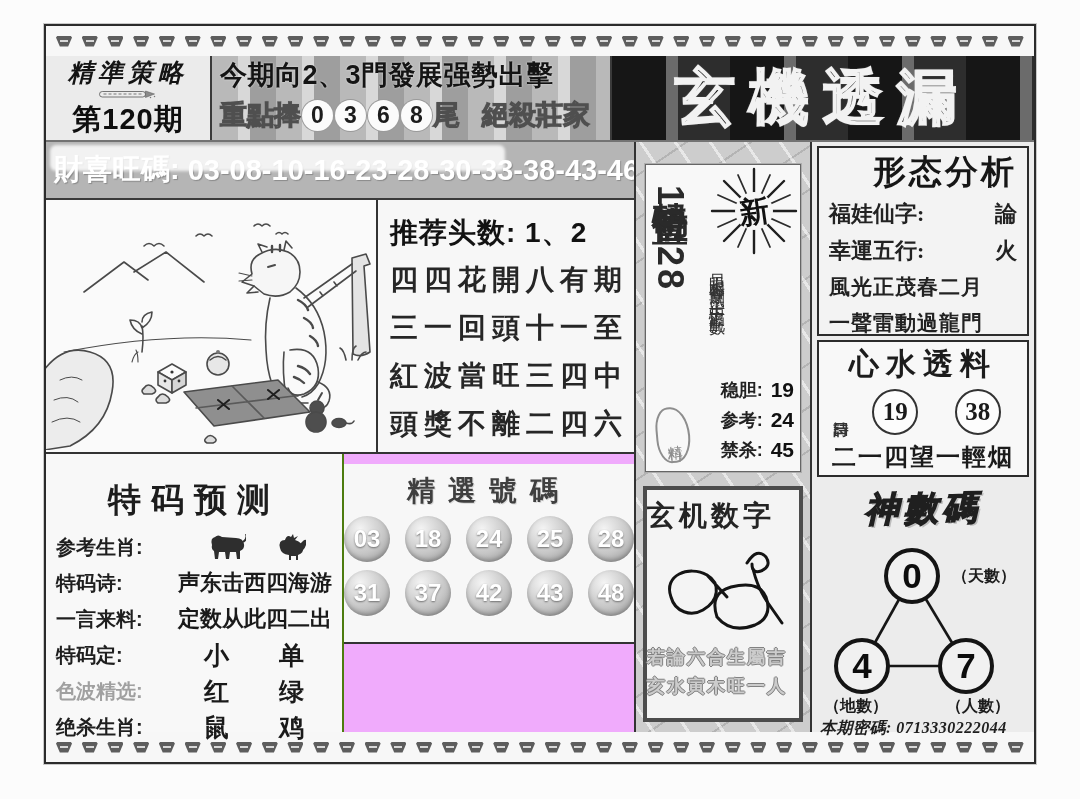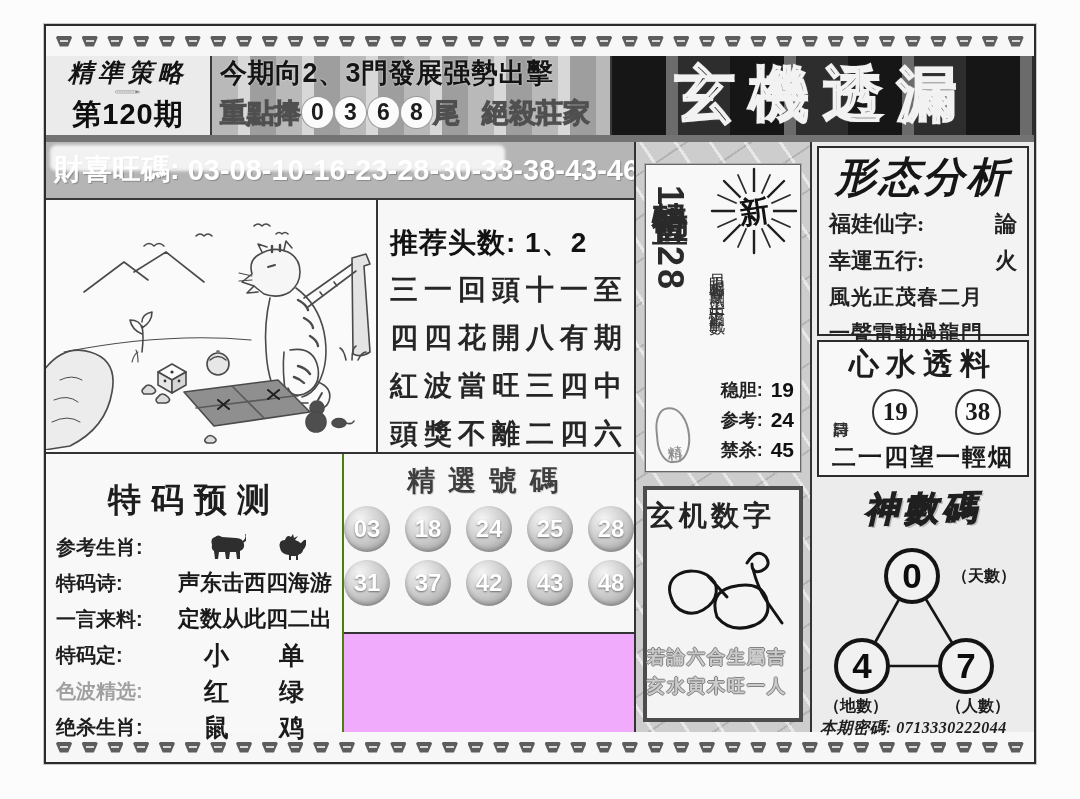--- a/index.html
+++ b/index.html
@@ -10,21 +10,21 @@
            border:2px solid #2b2b2b; background:#ededed; box-shadow:0 0 0 1px #c9c9c9; }
 
   
   .ingot-row { height:30px; display:flex; justify-content:space-between; align-items:center;
                padding:0 10px; background:#f7f7f7; }
   .ingot { width:16px; height:11px; background:#5d5d5d; position:relative; flex:0 0 auto;
            clip-path: polygon(0% 18%, 10% 0%, 90% 0%, 100% 18%, 76% 100%, 24% 100%); }
   .ingot::after { content:''; position:absolute; left:25%; right:25%; top:42%; height:2px; background:#d8d8d8; }
 
   
-  .header { height:86px; display:flex; border-bottom:7px solid #737373; }
+  .header { height:86px; display:flex; border-bottom:2px solid #737373; }
   .brand-box { width:166px; border-right:2px solid #3a3a3a; background:#ebebeb;
                display:flex; flex-direction:column; align-items:center; justify-content:center; }
   .brand-title { font-size:25px; font-weight:900; font-style:italic; letter-spacing:5px; color:#141414; }
   .brand-capsule { margin:1px 0; }
   .brand-issue { font-size:29px; font-weight:900; color:#0e0e0e; letter-spacing:1px; }
 
   .slogan-box { width:400px; border-right:2px solid #3a3a3a; padding:6px 8px 12px;
     background:repeating-linear-gradient(90deg,#b9b9b9 0 26px,#d8d8d8 26px 38px,#9e9e9e 38px 64px);
     display:flex; flex-direction:column; justify-content:center; }
   .slogan1 { font-size:27px; font-weight:900; color:#141414; letter-spacing:0.5px; white-space:nowrap;
@@ -54,36 +54,36 @@
   
   .lucky-band { position:relative; height:58px; background:#b5b5b5; border-bottom:2px solid #3a3a3a;
                 display:flex; align-items:center; padding:0 8px; overflow:hidden; }
   .lucky-text { font-size:29px; font-weight:900; color:#ffffff; letter-spacing:0px; white-space:nowrap;
                 text-shadow:1px 1px 1px #8a8a8a; }
   .lucky-band .washout { position:absolute; left:4px; top:3px; width:455px; height:26px;
                 background:rgba(255,255,255,.82); border-radius:6px; filter:blur(1.5px); }
 
   .row1 { height:254px; display:flex; border-bottom:2px solid #333; }
   .tiger-box { width:332px; border-right:2px solid #333; background:#fafafa; }
-  .recommend-box { flex:1; background:#f7f7f7; padding:24px 12px 6px; }
+  .recommend-box { flex:1; background:#f7f7f7; padding:14px 12px 6px; }
   .rec-head { font-size:28px; font-weight:900; color:#121212; letter-spacing:1px; margin-bottom:4px; white-space:nowrap; }
   .rec-line { font-family:"Liberation Serif","DejaVu Serif",serif; font-size:28px; font-weight:700;
               color:#262626; line-height:48px; text-align:justify; text-align-last:justify; }
 
   .row2 { height:278px; display:flex; }
   .predict-box { width:298px; border-right:2px solid #4d7c0f; background:#f8f8f8; padding:20px 10px 0; }
   .predict-title { text-align:center; font-size:33px; font-weight:900; letter-spacing:10px; color:#1d1d1d; padding:4px 0 6px; }
   .p-row { display:flex; align-items:center; height:36px; }
   .p-label { font-size:20px; font-weight:800; color:#1f1f1f; width:122px; white-space:nowrap; }
   .p-label.light { color:#a0a0a0; }
   .p-value { font-size:22px; font-weight:900; color:#1a1a1a; white-space:pre; }
   .p-value.big { font-size:25px; margin-left:26px; }
   .zodiac-icons { display:flex; gap:26px; align-items:center; margin-left:28px; }
 
-  .mid-stack { flex:1; display:flex; flex-direction:column; }
+  .mid-stack { flex:1; display:flex; flex-direction:column;margin-top:10px; }
   .selected-box { height:180px; border-bottom:2px solid #333; background:#f7f7f7; text-align:center; }
   .selected-title { font-size:28px; font-weight:900; letter-spacing:13px; color:#3f3f3f; margin:8px 0 6px;
                     text-shadow:1px 1px 0 #d9d9d9; }
   .ball-row { display:flex; justify-content:center; gap:15px; margin-bottom:8px; }
   .ball { width:46px; height:46px; border-radius:50%; display:flex; align-items:center; justify-content:center;
           background:radial-gradient(circle at 35% 28%, #f4f4f4, #c6c6c6 55%, #909090 100%);
           box-shadow:inset 0 -2px 4px rgba(0,0,0,.25); color:#ffffff; font-size:24px; font-weight:800;
           text-shadow:0 1px 2px #6f6f6f; }
   .holy-box { flex:1; background:#e2e2e2; display:flex; flex-direction:column; align-items:center; justify-content:center; }
   .holy-line1 { font-size:30px; font-weight:900; letter-spacing:10px; color:#222; }
@@ -108,21 +108,21 @@
           font-size:15px; color:#8e8e8e; letter-spacing:2px; }
 
   .mystic-box { position:absolute; left:7px; right:7px; top:344px; height:236px; border:4px solid #4c4c4c;
                 background:#f4f4f4; text-align:left; }
   .mystic-title { font-size:28px; font-weight:900; letter-spacing:4px; color:#242424; margin-top:7px; }
   .mystic-poem { font-size:18px; font-weight:900; letter-spacing:2px; color:#cccccc; line-height:29px;
                  text-shadow:1px 0 #828282,-1px 0 #828282,0 1px #828282,0 -1px #828282; }
 
   
   .shape-box { margin:4px 5px; height:190px; border:2px solid #2c2c2c; background:#f3f3f3; padding:2px 10px; }
-  .shape-title { text-align:center; font-size:41px; font-weight:900; letter-spacing:3px; color:#161616;font-style:italic; }
+  .shape-title { text-align:right; font-size:33px; font-weight:900; letter-spacing:3px; color:#161616; }
   .shape-row { display:flex; justify-content:space-between; font-family:"Liberation Serif","DejaVu Serif",serif;
                font-size:22px; font-weight:700; color:#222; line-height:37px; }
   .shape-poem { font-family:"Liberation Serif","DejaVu Serif",serif; font-size:21px; font-weight:700;
                 color:#222; line-height:36px; letter-spacing:1px; white-space:nowrap; }
 
   .heart-box { margin:0 5px 5px; height:146px; border:2px solid #2c2c2c; background:#f8f8f8; padding:2px 8px; }
   .heart-title { text-align:center; font-family:"Liberation Serif","DejaVu Serif",serif; font-size:30px;
                  font-weight:700; letter-spacing:7px; color:#1c1c1c; }
   .heart-mid { display:flex; align-items:center; margin-top:4px; }
   .poem-label { writing-mode:vertical-rl; font-family:"Liberation Serif","DejaVu Serif",serif;
@@ -290,22 +290,22 @@
                 <path d="M272 200 l4 -7" stroke-width="2"></path>
                 <circle cx="271" cy="208" r="7" fill="#4e4e4e"></circle>
                 <circle cx="270" cy="222" r="10" fill="#4e4e4e"></circle>
                 <ellipse cx="293" cy="223" rx="7" ry="4.5" fill="#4e4e4e"></ellipse>
                 <path d="M300 223 q6 2 8 -2"></path>
               </g>
             </svg>
           </div>
           <div class="recommend-box">
             <div class="rec-head">推荐头数: 1、2</div>
+            <div class="rec-line">四四花開八有期</div>
             <div class="rec-line">三一回頭十一至</div>
-            <div class="rec-line">四四花開八有期</div>
             <div class="rec-line">紅波當旺三四中</div>
             <div class="rec-line">頭獎不離二四六</div>
           </div>
         </div>
 
         <div class="row2">
           <div class="predict-box">
             <div class="predict-title">特码预测</div>
             <div class="p-row">
               <span class="p-label">参考生肖:</span>

